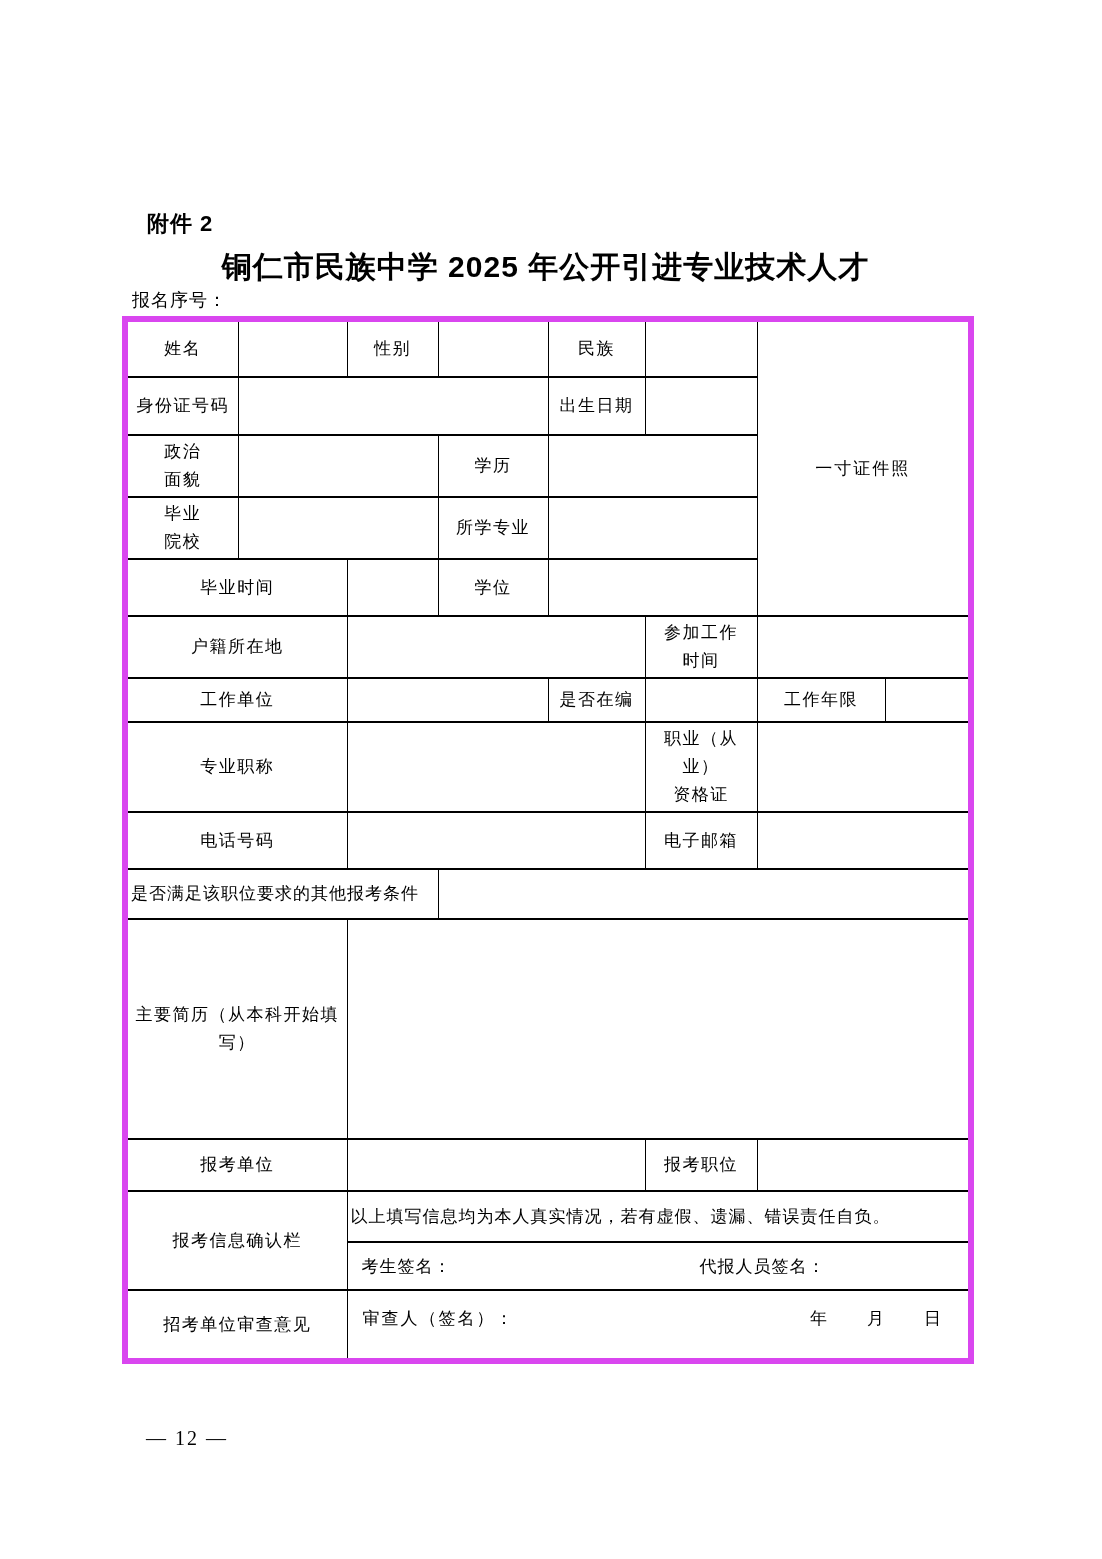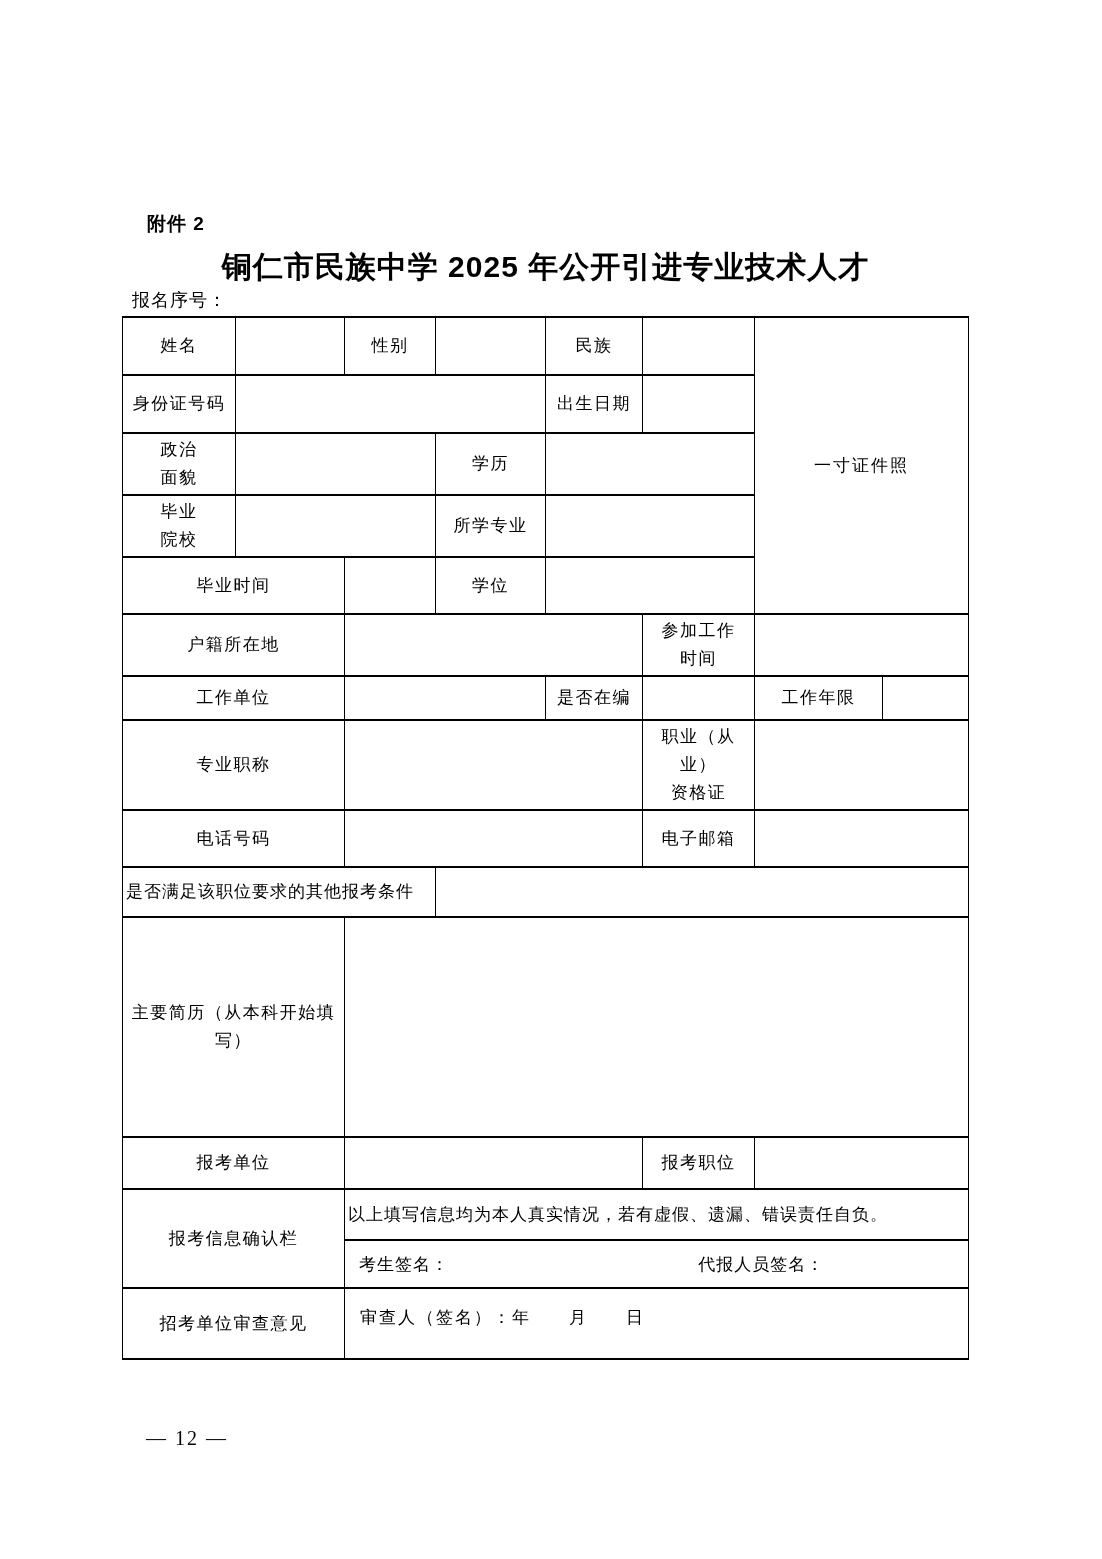--- a/index.html
+++ b/index.html
@@ -16,21 +16,21 @@
     position: absolute;
     left: 122px;
     top: 0;
     width: 847px;
   }
   .attachment {
     margin-top: 210px;
     margin-left: 25px;
     font-family: "Liberation Sans", sans-serif;
     font-weight: bold;
-    font-size: 19px;
+    font-size: 22px;
     line-height: 28px;
     letter-spacing: 1px;
   }
   .title {
     margin-top: 8px;
     text-align: center;
     font-family: "Liberation Sans", sans-serif;
     font-weight: bold;
     font-size: 30px;
     line-height: 42px;
@@ -41,21 +41,21 @@
     padding-left: 10px;
     font-size: 18px;
     line-height: 24px;
     letter-spacing: 1px;
   }
   table.form {
     margin-top: 4px;
     border-collapse: collapse;
     table-layout: fixed;
     width: 847px;
-    border: 1px solid #d946ef;
+    border: 6px solid #d946ef;
     font-size: 17px;
   }
   table.form td {
     border: 1px solid #000;
     border-top-width: 2px;
     border-bottom-width: 2px;
     padding: 2px 3px;
     vertical-align: middle;
     overflow: hidden;
   }
@@ -88,21 +88,21 @@
     padding-left: 11px;
     letter-spacing: 1px;
   }
   .sign-flex .candidate { width: 56%; }
   td.review-cell {
     vertical-align: bottom;
     padding: 0;
   }
   .review-flex {
     display: flex;
-    justify-content: flex-start;
+    justify-content: space-between;
     align-items: flex-end;
     padding: 0 24px 12px 12px;
     letter-spacing: 2px;
   }
   .ymd {
     display: flex;
     gap: 40px;
     letter-spacing: 0;
   }
   .page-number {

